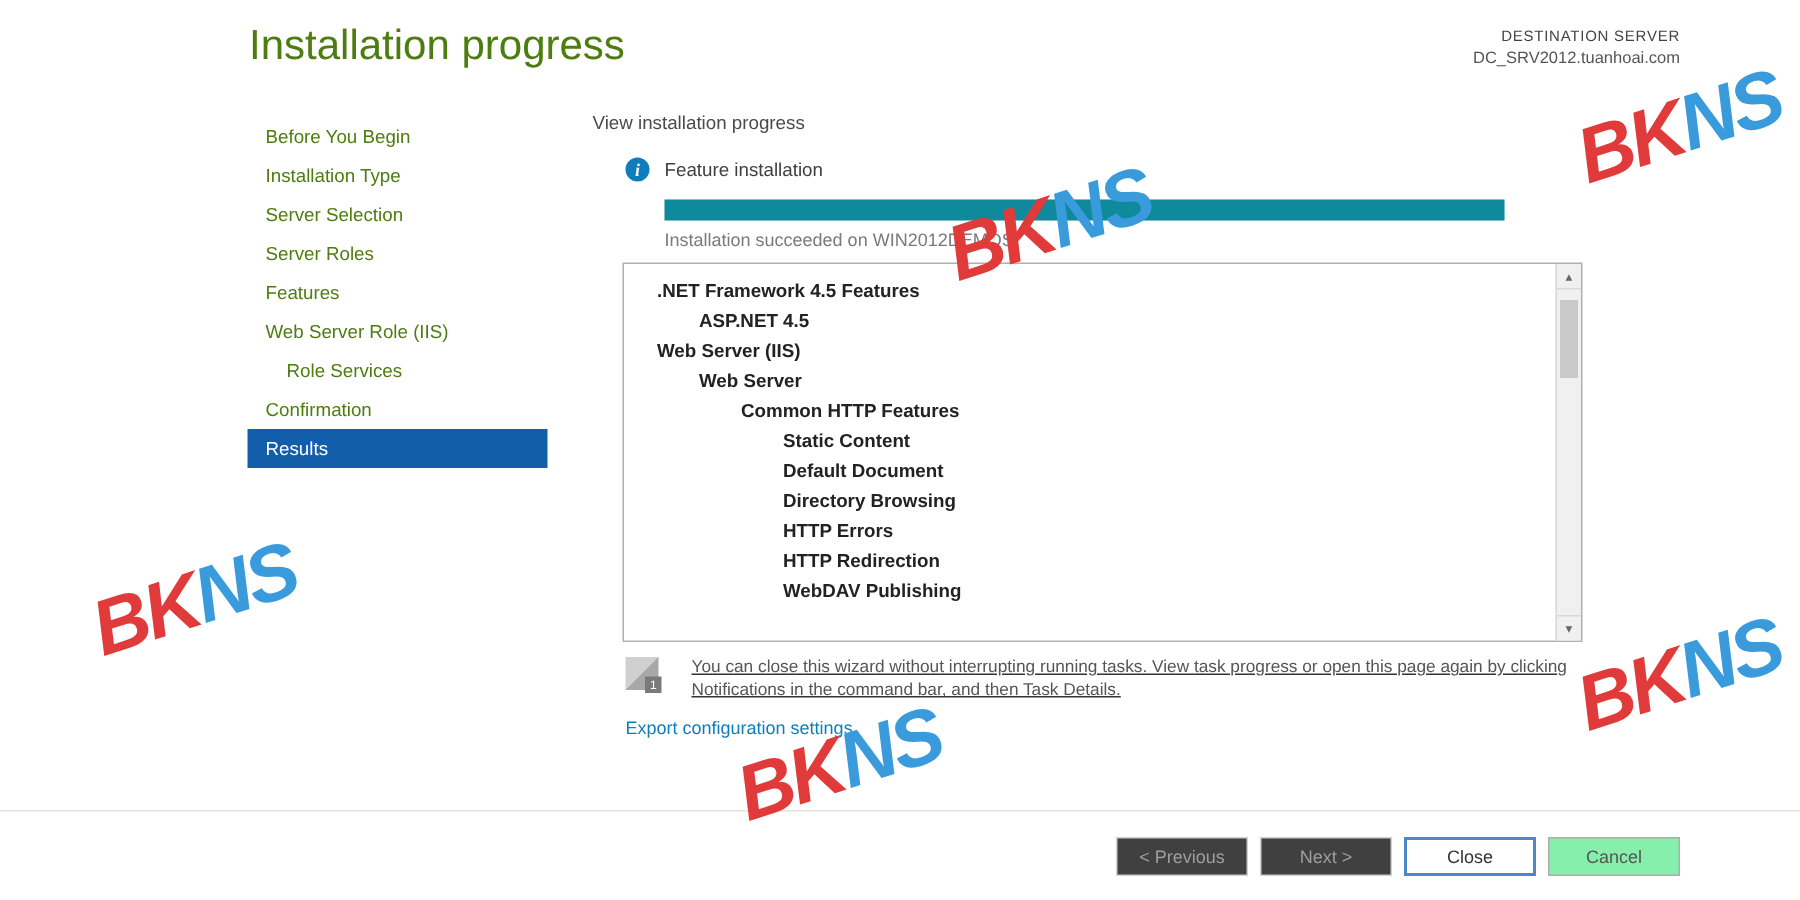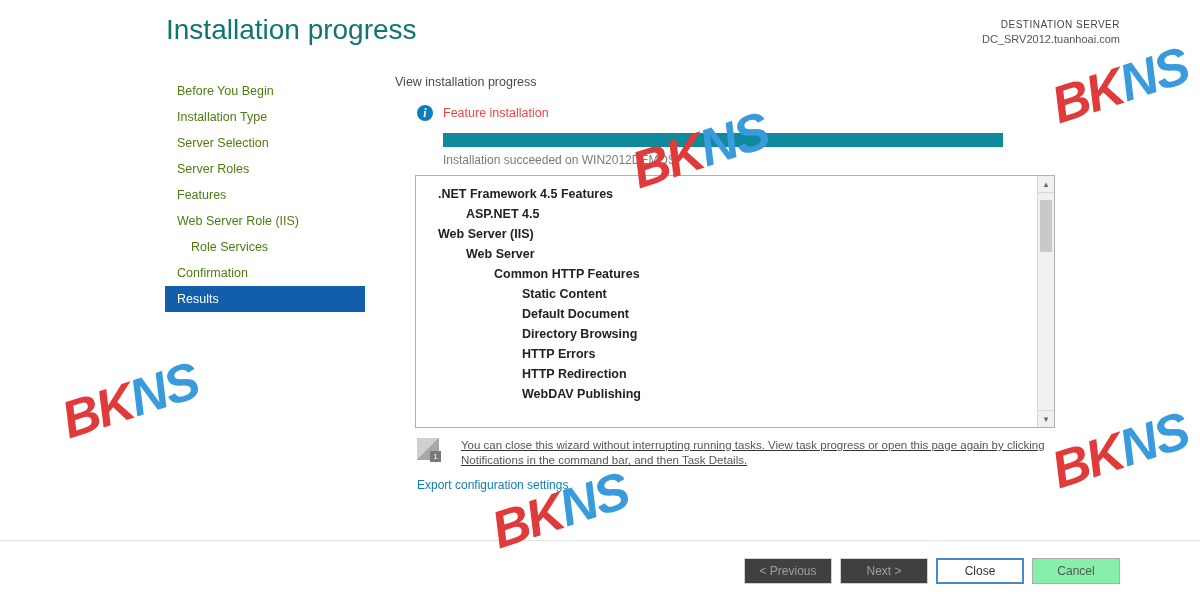--- a/index.html
+++ b/index.html
@@ -1,31 +1,31 @@
 <!DOCTYPE html>
 <html><head>
 <meta charset="utf-8">
 <style>
   * { box-sizing: border-box; }
   html, body { margin: 0; padding: 0; width: 1200px; height: 600px; background: #fff; font-family: "Segoe UI", Arial, sans-serif; font-size: 12px; color: #333; overflow: hidden; }
   .wizard { position: relative; width: 100%; height: 100%; background: #fff; }
   .header { position: relative; height: 70px; padding: 14px 40px 0 166px; }
-  .title { font-size: 28px; font-weight: 300; color: #0f766e; letter-spacing: 0; }
+  .title { font-size: 28px; font-weight: 300; color: #4d7c0f; letter-spacing: 0; }
   .dest { position: absolute; right: 80px; top: 18px; text-align: right; color: #555; font-size: 11px; line-height: 14px; }
   .dest .lbl { font-family: "Segoe UI Semibold", "Segoe UI", Arial, sans-serif; letter-spacing: 0.5px; font-size: 10px; color: #444; }
   .body { position: relative; height: 470px; }
   .sidebar { position: absolute; left: 165px; top: 8px; width: 200px; }
   .side-item { padding: 6px 12px; color: #4d7c0f; font-size: 12.5px; cursor: default; }
   .side-item.indent { padding-left: 26px; }
   .side-item.active { background: #135eab; color: #fff; }
   .main { position: absolute; left: 395px; top: 0; width: 660px; }
   .section-head { color: #4a4a4a; font-size: 12.5px; padding: 5px 0 10px 0; }
   .status-row { display: flex; align-items: center; gap: 10px; padding: 6px 0 6px 22px; }
   .info-icon { width: 16px; height: 16px; border-radius: 50%; background: #0f7dbb; color: #fff; font-family: Georgia, serif; font-style: italic; font-weight: bold; font-size: 12px; display: flex; align-items: center; justify-content: center; line-height: 1; }
-  .status-title { color: #ef4444; font-size: 12.5px; }
+  .status-title { color: #404040; font-size: 12.5px; }
   .progress-wrap { margin: 6px 0 6px 48px; width: 560px; height: 14px; background: #e9e9e9; position: relative; }
   .progress-bar { position: absolute; left: 0; top: 0; bottom: 0; background: #0f8a9c; width: 100%; }
   .status-msg { margin: 4px 0 8px 48px; color: #7a7a7a; font-size: 12px; }
   .feature-box { position: relative; margin-left: 20px; width: 640px; height: 253px; border: 1px solid #b0b0b0; background: #fff; overflow: hidden; }
   .feature-scroll { position: absolute; right: 0; top: 0; bottom: 0; width: 17px; background: #f0f0f0; border-left: 1px solid #d8d8d8; }
   .sb-btn { position: absolute; left: 0; right: 0; height: 17px; background: #f0f0f0; display: flex; align-items: center; justify-content: center; color: #666; font-size: 9px; }
   .sb-top { top: 0; border-bottom: 1px solid #d8d8d8; }
   .sb-bot { bottom: 0; border-top: 1px solid #d8d8d8; }
   .sb-thumb { position: absolute; left: 2px; right: 2px; top: 24px; height: 52px; background: #c9c9c9; }
   .feature-list { padding: 8px 30px 8px 22px; font-size: 12.5px; line-height: 20px; color: #222; }

